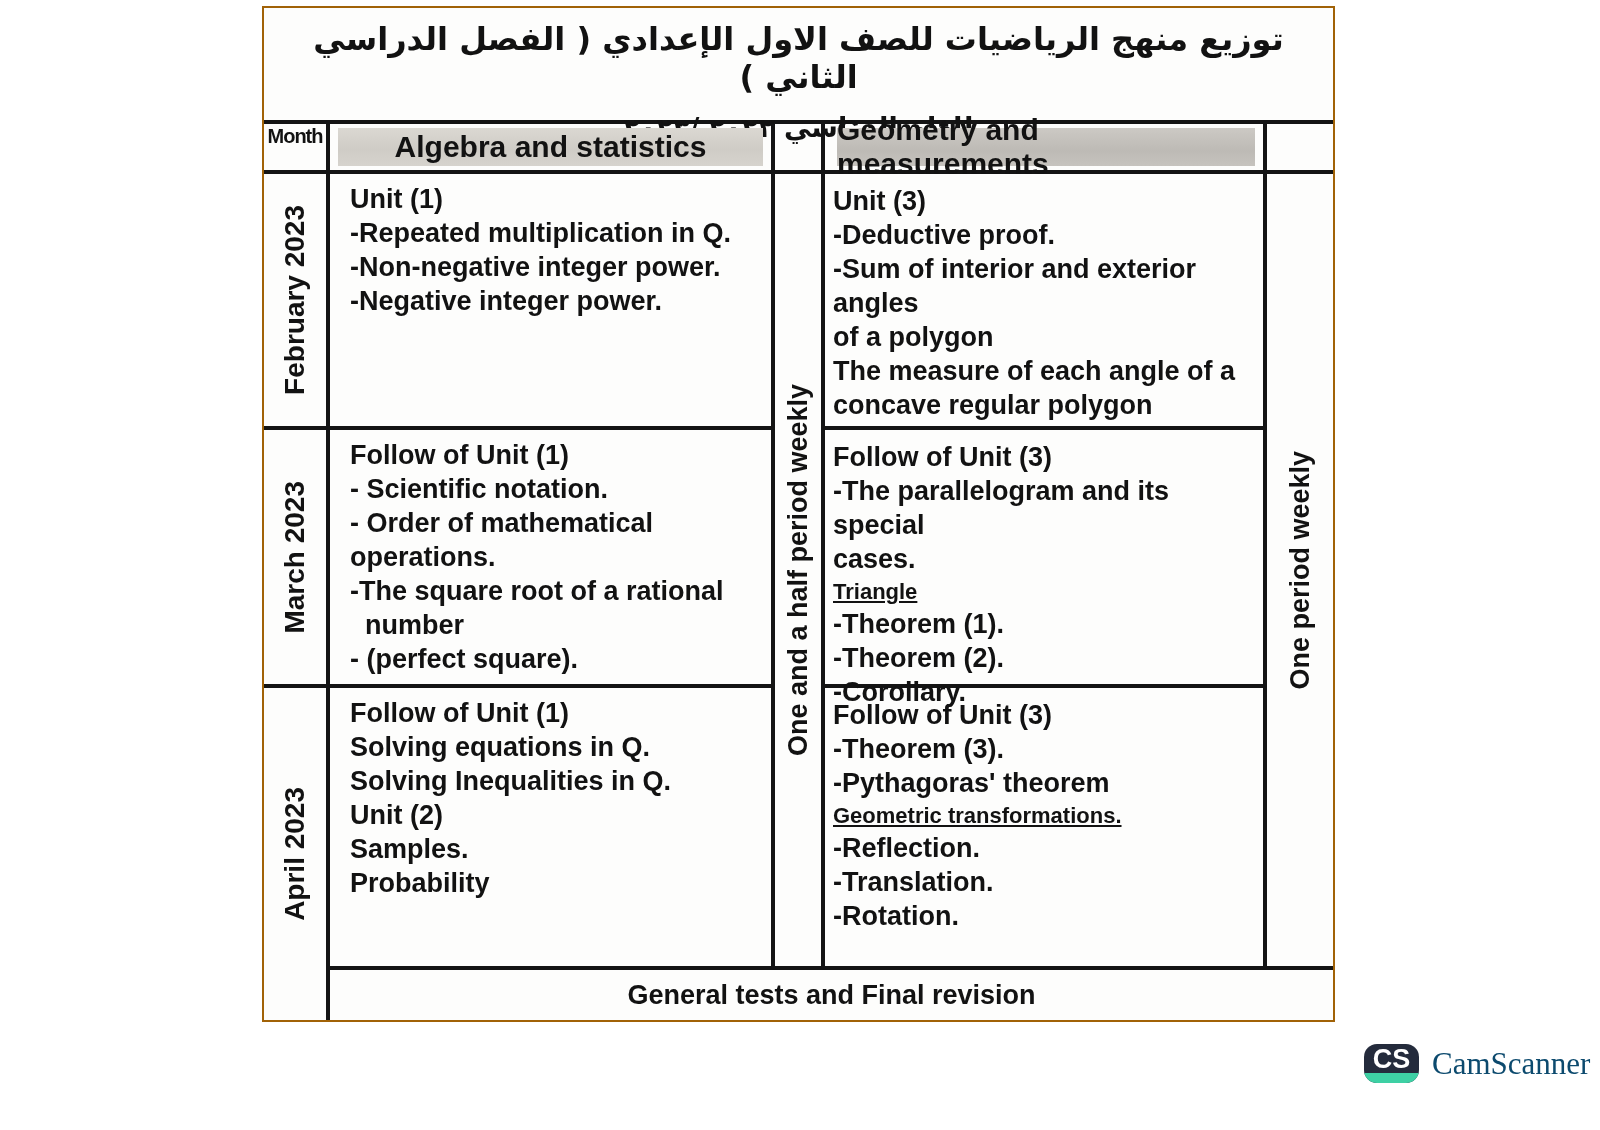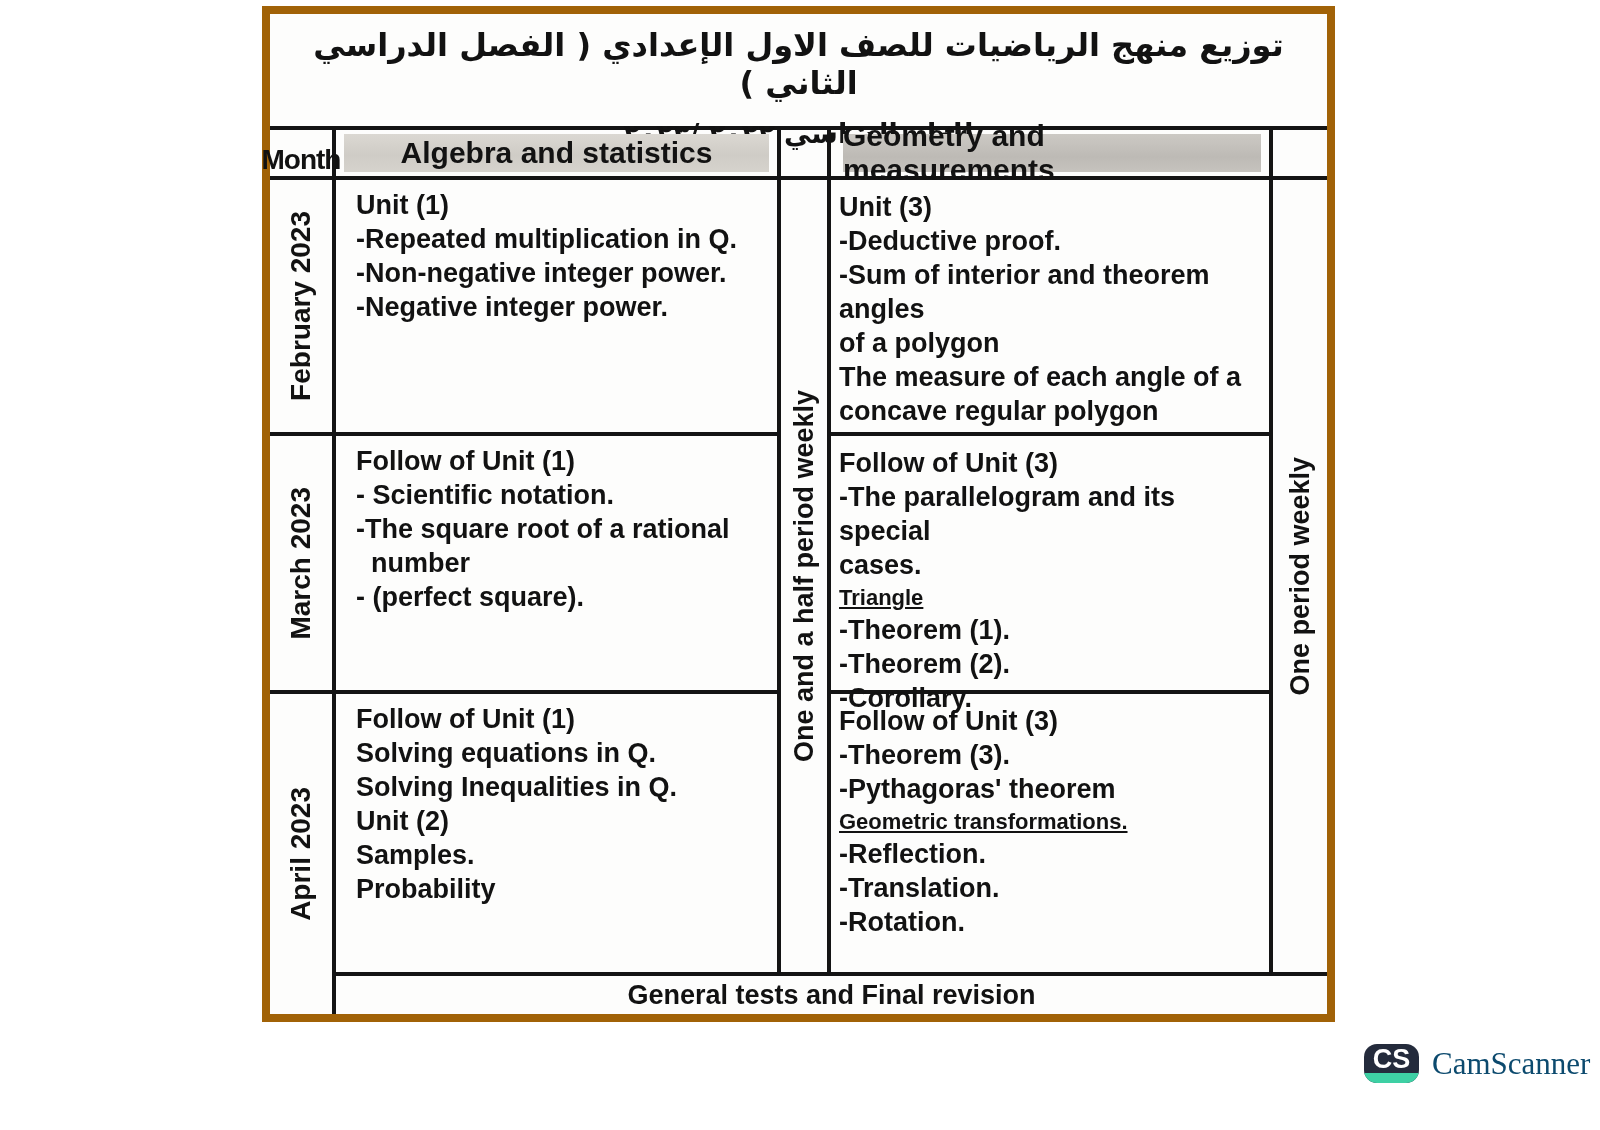--- a/index.html
+++ b/index.html
@@ -1,36 +1,36 @@
 <!DOCTYPE html>
 <html><head>
 <meta charset="utf-8">
 <style>
   html,body{margin:0;padding:0;background:#ffffff;}
   .stage{position:relative;width:1600px;height:1130px;background:#ffffff;overflow:hidden;
          font-family:"Liberation Sans",sans-serif;color:#121212;}
 
   
   .doc{position:absolute;left:262px;top:6px;width:1073px;height:1016px;box-sizing:border-box;
-       border:8px solid #a16207;background:#fdfdfc;display:grid;
+       border:2px solid #a16207;background:#fdfdfc;display:grid;
        grid-template-columns:66px 445px 50px 442px 1fr;
        grid-template-rows:116px 50px 256px 258px 282px 1fr;}
   .cell{box-sizing:border-box;border:0 solid #141414;min-width:0;min-height:0;}
   .br{border-right-width:4px;}
   .bb{border-bottom-width:4px;}
 
   
   .title-cell{grid-column:1/6;grid-row:1;text-align:center;direction:rtl;
               font-family:"DejaVu Sans",sans-serif;font-weight:bold;padding-top:12px;}
   .title-l1{font-size:32px;letter-spacing:.5px;}
   .title-l2{font-size:27px;margin-top:16px;}
 
   
   .month-hdr{grid-column:1;grid-row:2;display:flex;align-items:flex-start;justify-content:center;
-             font-weight:bold;font-size:28px;letter-spacing:-1px;padding-top:14px;}
+             font-weight:bold;font-size:20px;letter-spacing:-1px;padding-top:1px;}
   .hdr-cell{display:flex;}
   .hdr-block{flex:1;margin:4px 8px;display:flex;align-items:center;justify-content:center;
              font-weight:bold;font-size:30px;}
   .hdr-algebra{background:linear-gradient(180deg,#dbd8d2 0%,#cfccc6 55%,#d6d3cd 100%);}
   .hdr-geometry{background:linear-gradient(180deg,#ccc9c4 0%,#bdbab5 60%,#c6c3be 100%);margin-left:12px;}
 
   
   .vcell{display:flex;align-items:center;justify-content:center;}
   .vtext{writing-mode:vertical-rl;transform:rotate(180deg);font-weight:bold;white-space:nowrap;}
   .month-label{font-size:28px;}
@@ -106,41 +106,42 @@
 
     <div class="cell br bb content c-afeb">
         <div class="line">Unit (1)</div>
         <div class="line">-Repeated multiplication in Q.</div>
         <div class="line">-Non-negative integer power.</div>
         <div class="line">-Negative integer power.</div>
       </div>
     <div class="cell br bb content c-amar">
         <div class="line">Follow of Unit (1)</div>
         <div class="line">- Scientific notation.</div>
+        <div class="line">- Order of mathematical operations.</div>
         <div class="line">-The square root of a rational</div>
         <div class="line">  number</div>
         <div class="line">- (perfect square).</div>
       </div>
     <div class="cell br bb content c-aapr">
         <div class="line">Follow of Unit (1)</div>
         <div class="line">Solving equations in Q.</div>
         <div class="line">Solving Inequalities in Q.</div>
         <div class="line">Unit (2)</div>
         <div class="line">Samples.</div>
         <div class="line">Probability</div>
       </div>
 
     <div class="cell br bb vcell c-mid">
       <span class="vtext strip-label">One and a half period weekly</span>
     </div>
 
     <div class="cell br bb content geo c-gfeb">
         <div class="line">Unit (3)</div>
         <div class="line">-Deductive proof.</div>
-        <div class="line">-Sum of interior and theorem angles</div>
+        <div class="line">-Sum of interior and exterior angles</div>
         <div class="line">of a polygon</div>
         <div class="line">The measure of each angle of a</div>
         <div class="line">concave regular polygon</div>
       </div>
     <div class="cell br bb content geo c-gmar">
         <div class="line">Follow of Unit (3)</div>
         <div class="line">-The parallelogram and its special</div>
         <div class="line">cases.</div>
         <div class="line small underline">Triangle</div>
         <div class="line">-Theorem (1).</div>

